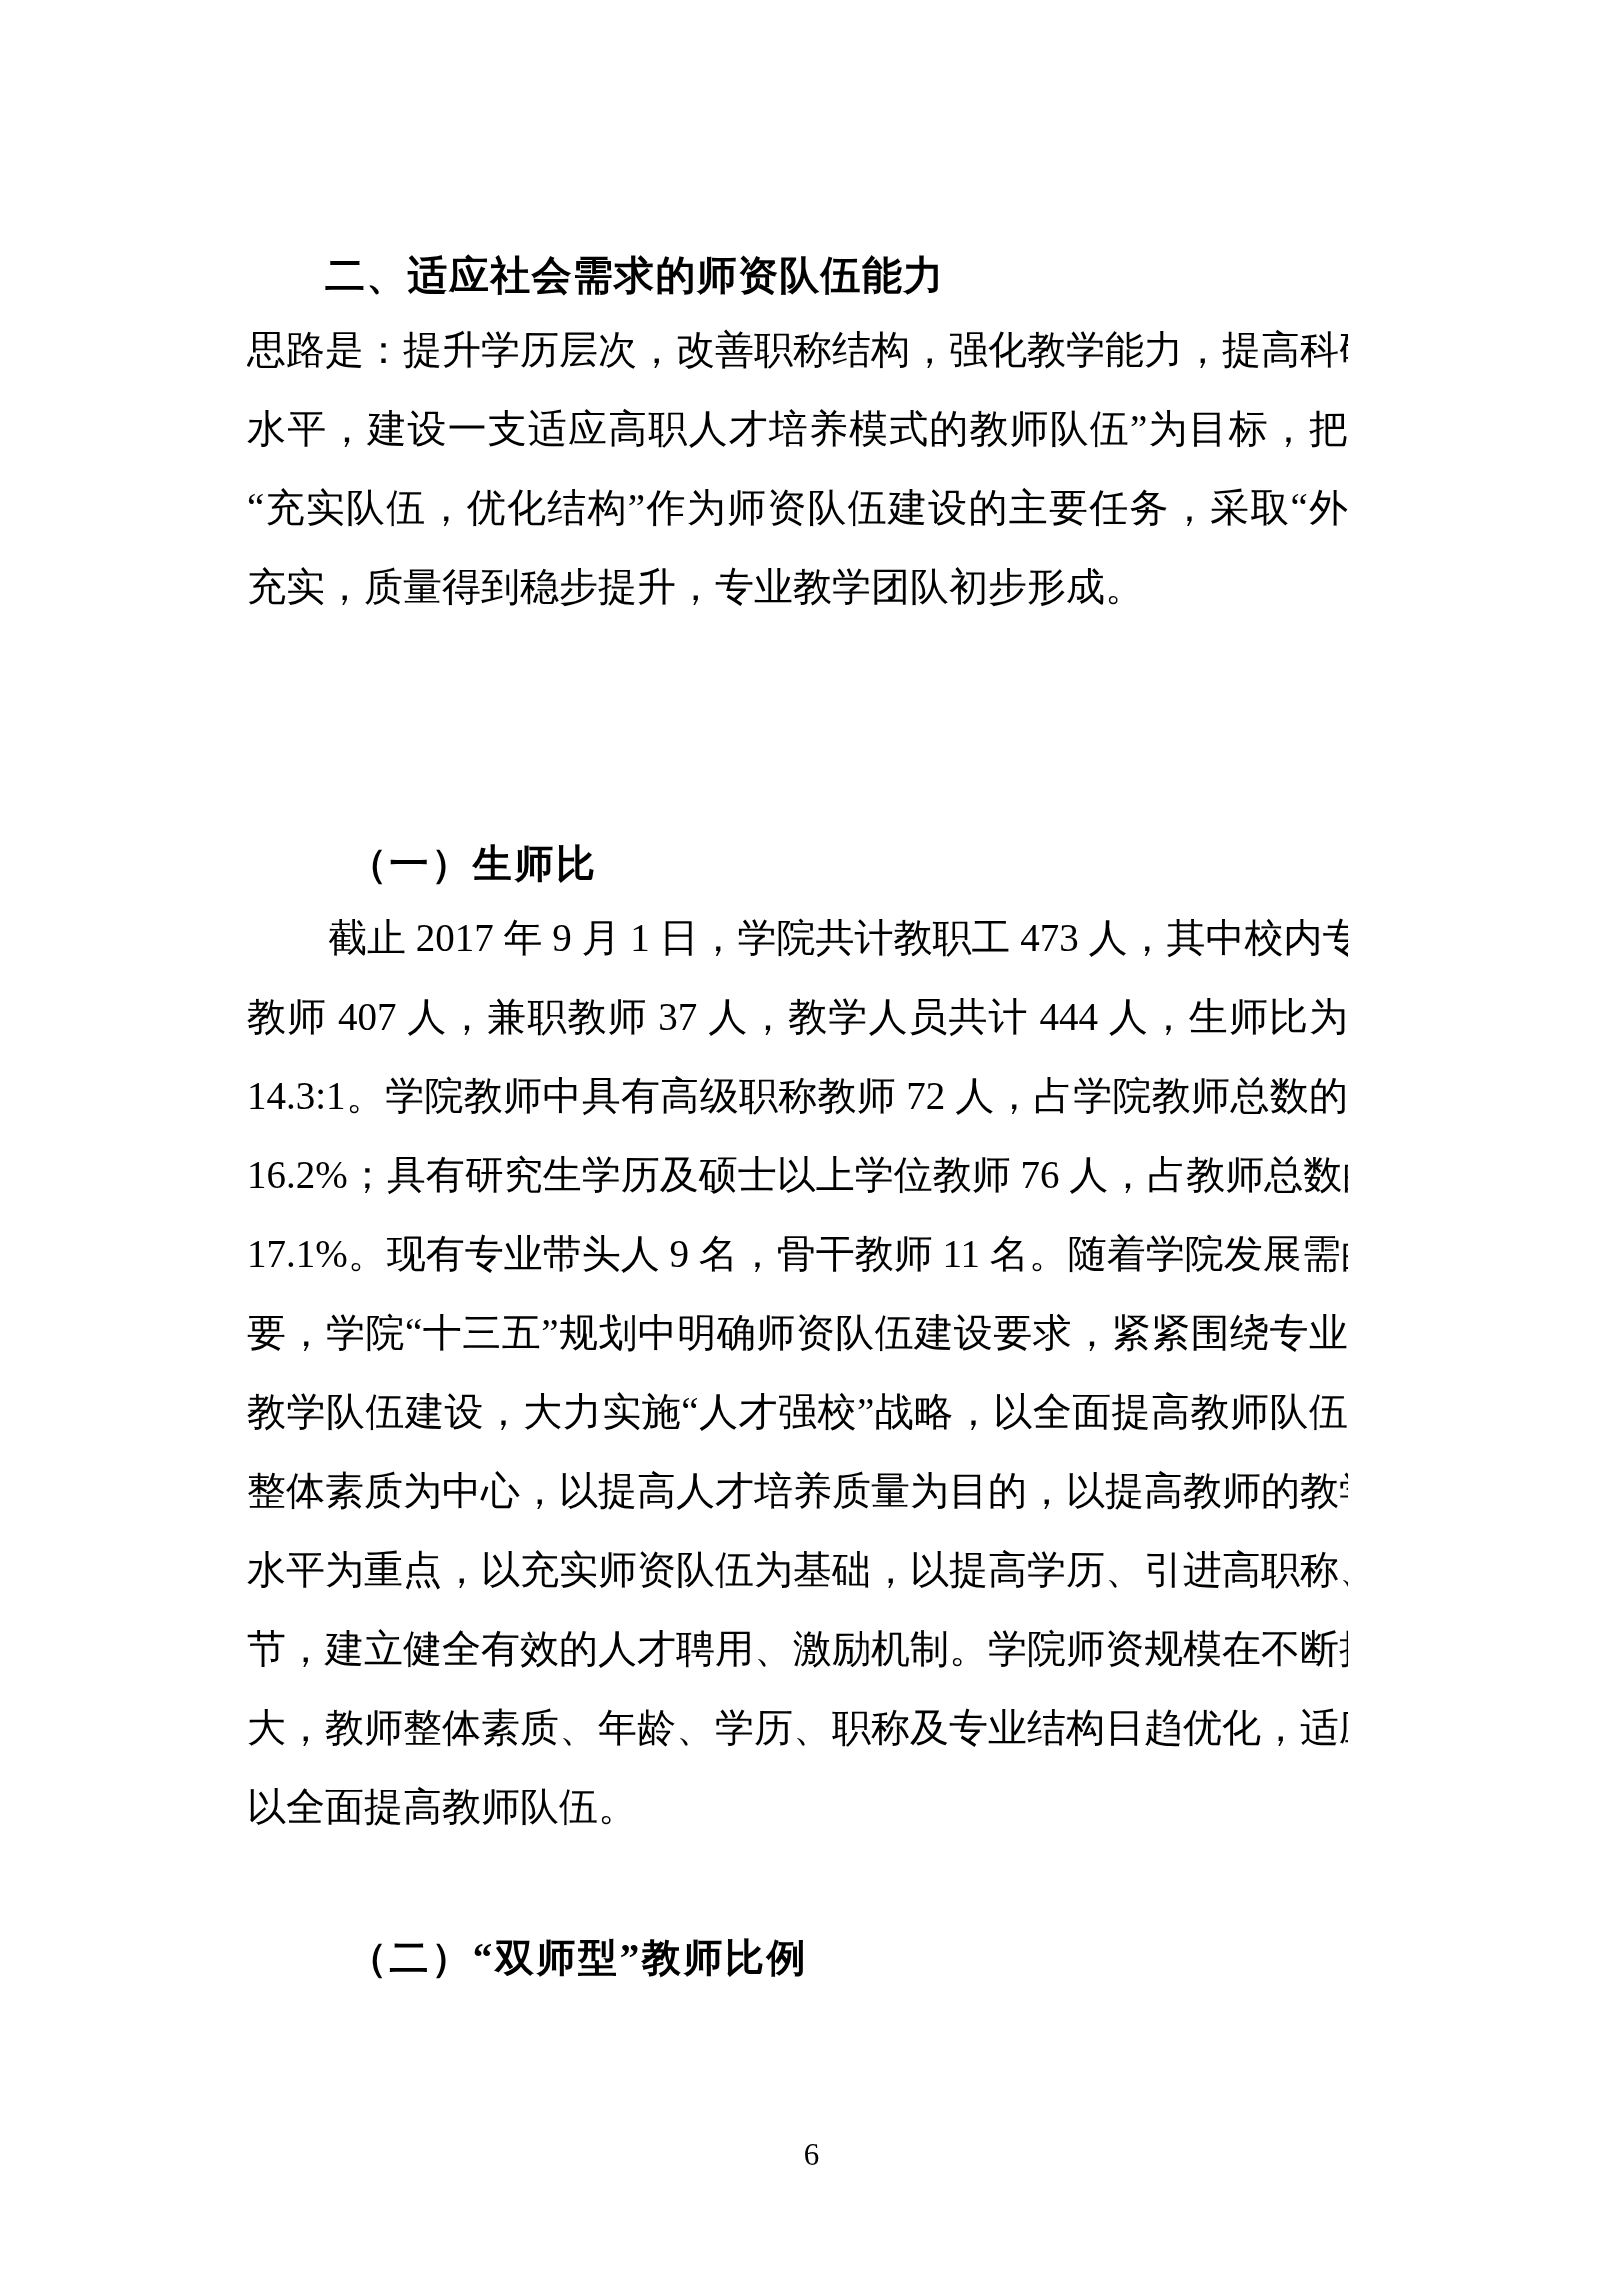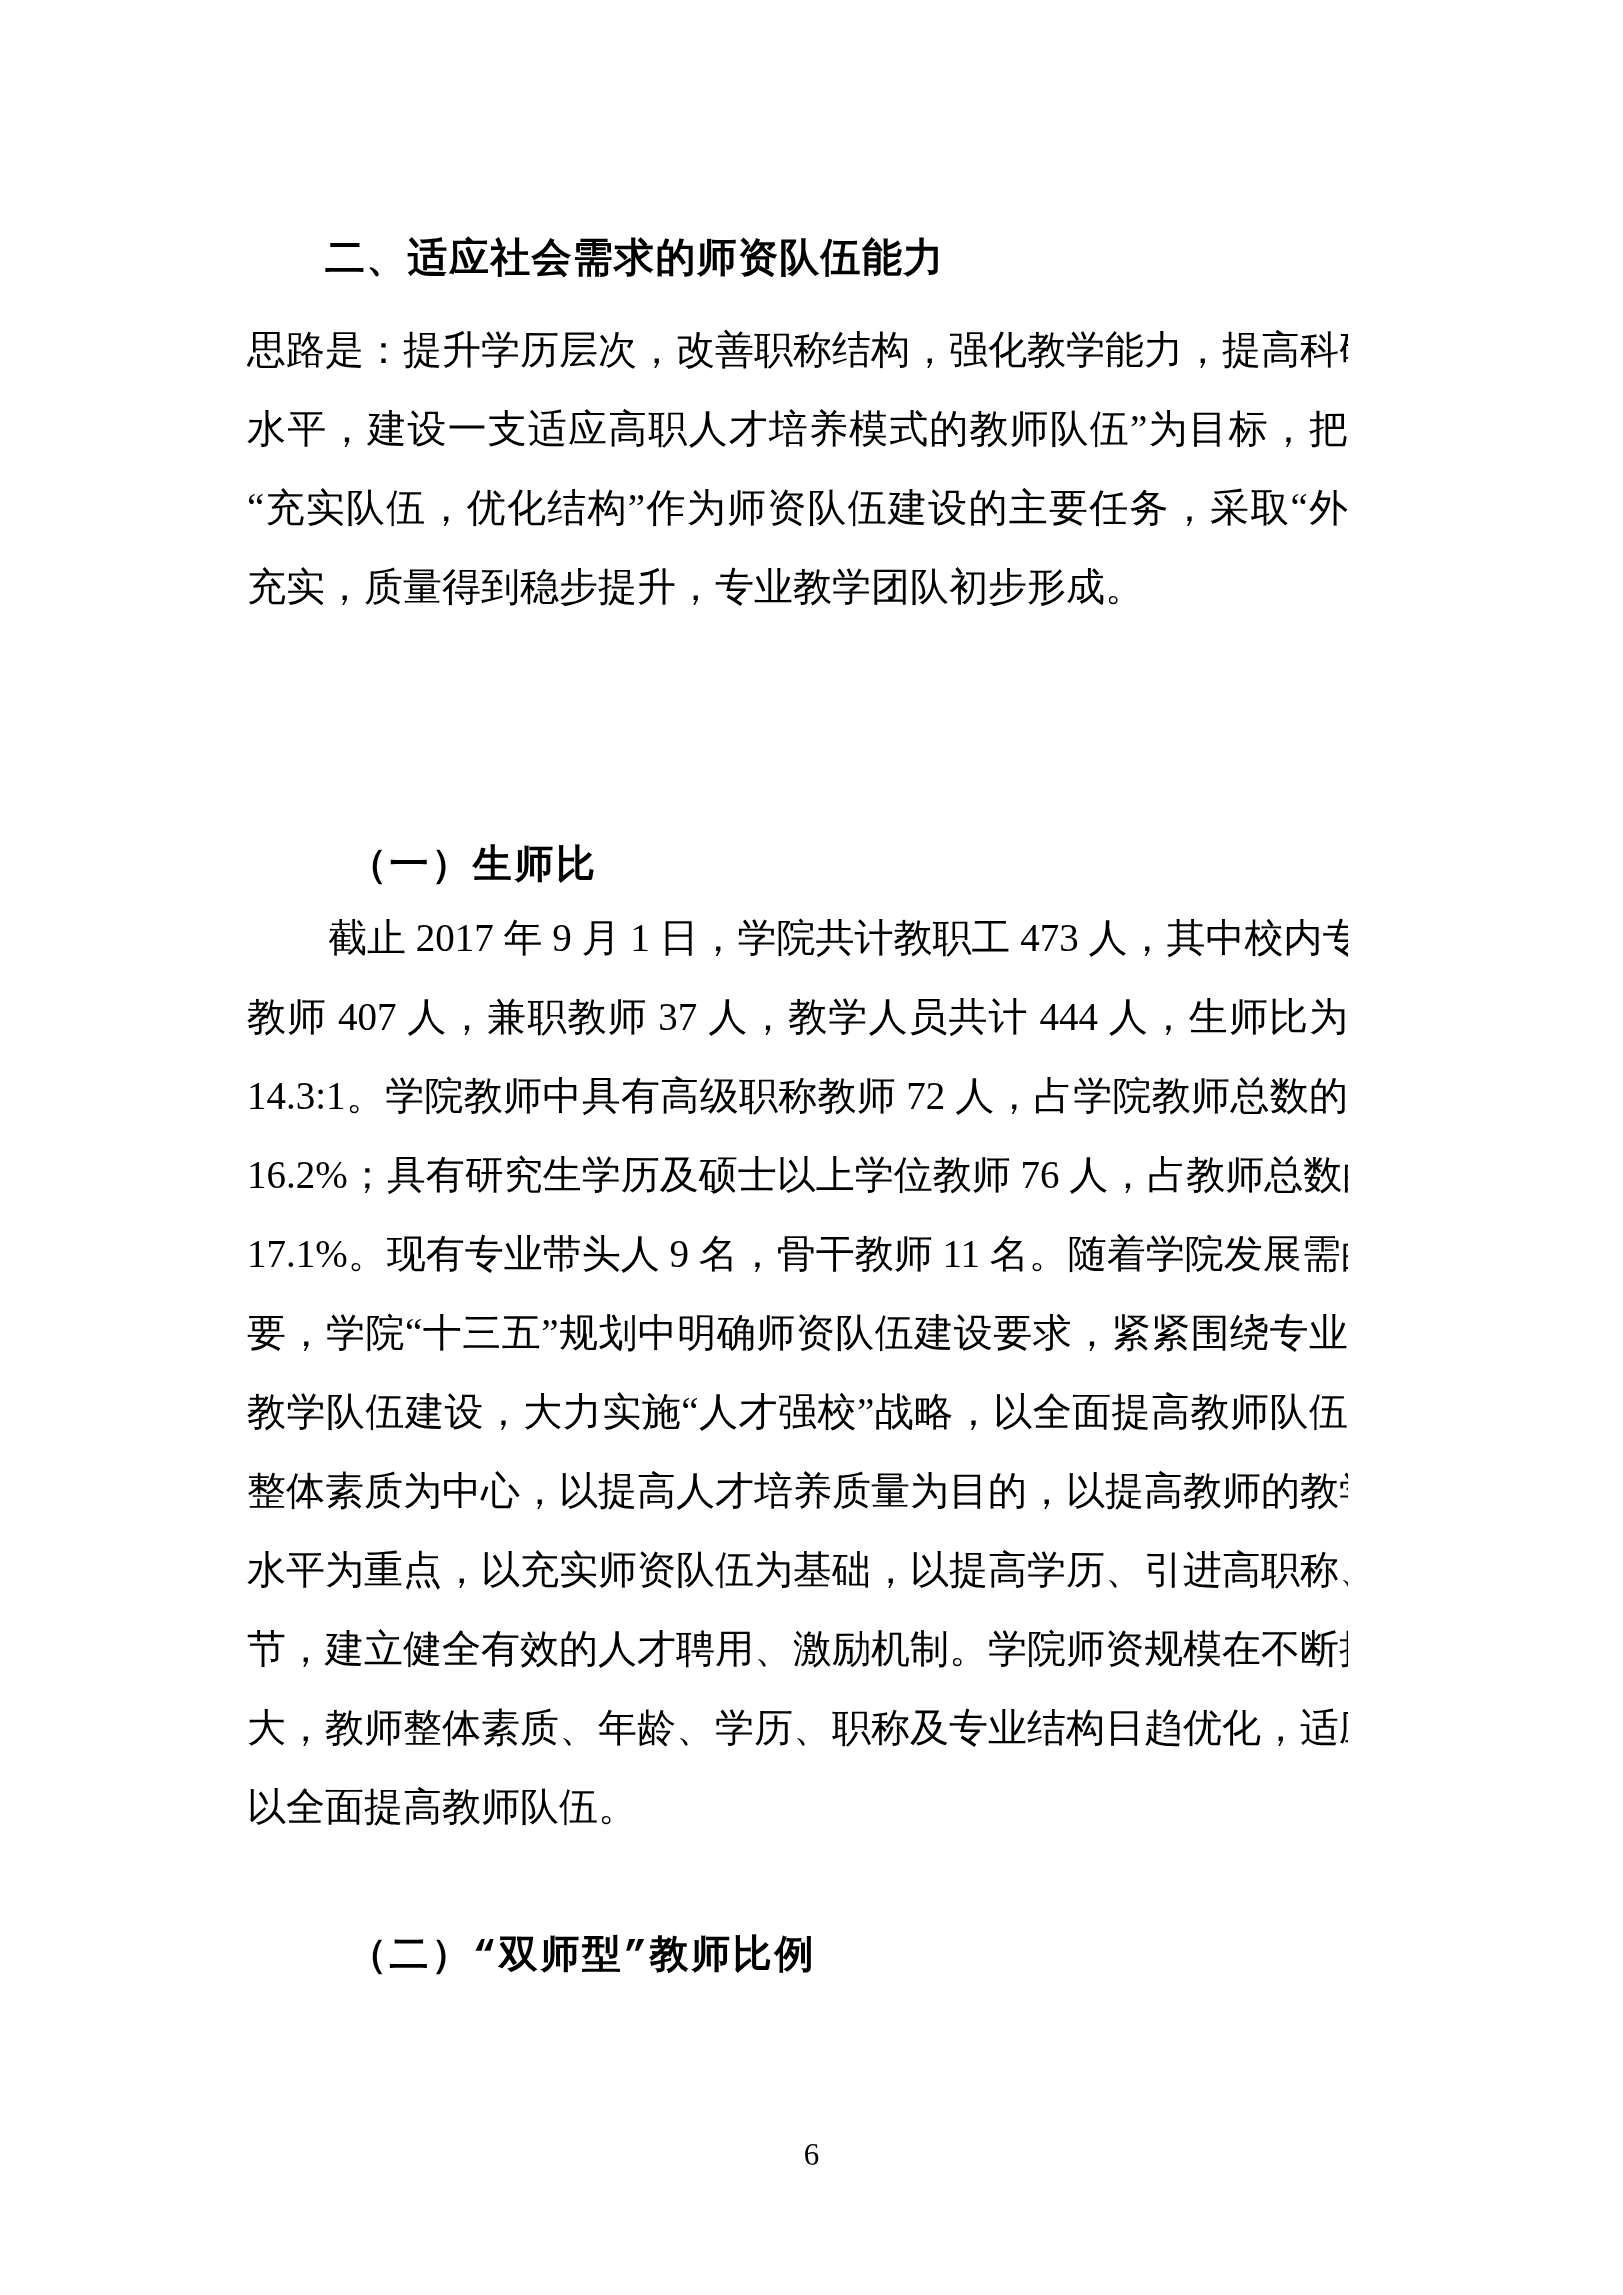--- a/index.html
+++ b/index.html
@@ -13,21 +13,21 @@
     height: 2295px;
     margin: 0 auto;
     background: #ffffff;
     color: #000000;
     font-family: "Liberation Serif", "DejaVu Serif", serif;
     overflow: hidden;
   }
   .main-heading {
     position: absolute;
     left: 325px;
-    top: 204px;
+    top: 222px;
     font-family: "Liberation Sans", "DejaVu Sans", sans-serif;
     font-weight: 900;
     font-size: 40px;
     line-height: 52px;
     letter-spacing: 1.3px;
     white-space: nowrap;
   }
   .para {
     position: absolute;
     left: 247px;
@@ -52,21 +52,21 @@
   .sub-heading {
     position: absolute;
     left: 348px;
     font-weight: bold;
     font-size: 39px;
     line-height: 59px;
     letter-spacing: 2.6px;
     white-space: nowrap;
   }
   .sub-heading-1 { top: 802px; }
-  .sub-heading-2 { top: 1896px; font-family: Liberation Mono, monospace; }
+  .sub-heading-2 { top: 1896px; }
   .page-footer {
     position: absolute;
     left: 0;
     right: 0;
     top: 2135px;
     text-align: center;
     font-size: 31px;
     line-height: 39px;
   }
 </style>

